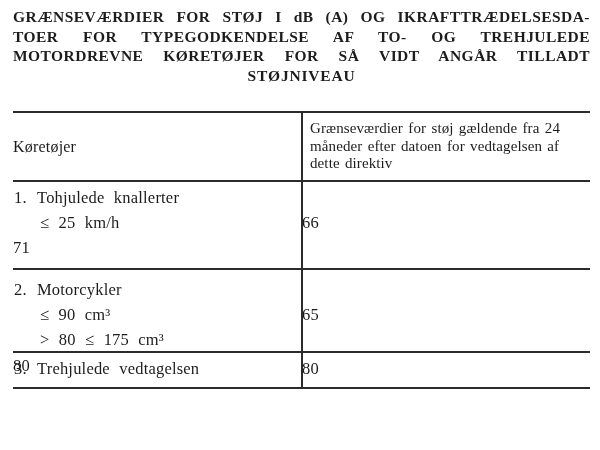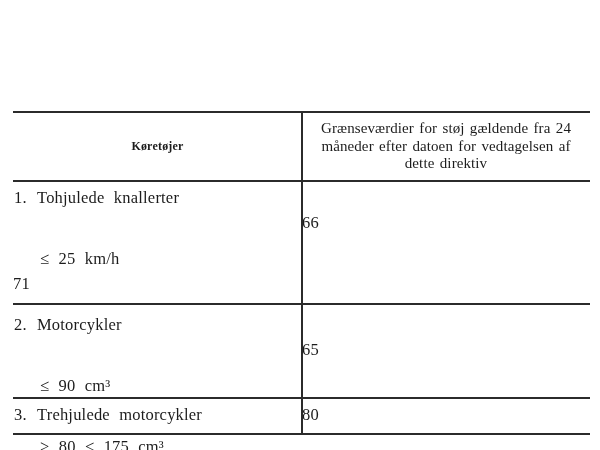--- a/index.html
+++ b/index.html
@@ -18,41 +18,47 @@
 
   
   .tbl { position:absolute; left:13px; top:111px; width:577px;
          border-top:2.5px solid #2b2b2b; border-bottom:2.5px solid #2b2b2b; }
   .vdiv { position:absolute; left:288px; top:0; height:100%; width:2px; background:#2b2b2b; z-index:2; }
   .sec { border-bottom:2px solid #2b2b2b; box-sizing:border-box; position:relative; }
   .sec.last { border-bottom:none; }
 
   .thead { height:69px; display:flex; align-items:center; }
   .lcell { width:289px; }
-  .hveh  { text-align:center; font-size:12px; letter-spacing:0.2px;font-weight:bold; }
+  .hveh  { font-size:16px; letter-spacing:0.2px; }
   .rcell { flex:1; display:flex; justify-content:center; }
-  .hlim  { width:272px; text-align:center; font-size:15px; line-height:17.5px;
+  .hlim  { width:272px; font-size:15px; line-height:17.5px;
            word-spacing:1.5px; letter-spacing:0.1px; }
 
-  .s1 { height:123px; padding-top:5px; }
-  .s2 { height:94px; padding-top:9px; }
+  .s1 { height:88px; padding-top:5px; }
+  .s2 { height:83px; padding-top:9px; }
   .s3 { height:34px;  padding-top:5px; }
 
   .row { display:flex; line-height:25.5px; font-size:16.5px; letter-spacing:0.2px; }
   .row.head { line-height:22.5px; }
   .lab { width:289px; word-spacing:5px; box-sizing:border-box; }
   .num { display:inline-block; width:23px; padding-left:1px; }
-  .sub { padding-left:27px;margin-top:36px; }
+  .sub { padding-left:27px; }
   .val { flex:1; }
 </style>
 </head>
 <body>
 
 <div class="page">
 
+  <div class="title">
+    <div class="tline just">GRÆNSEVÆRDIER FOR STØJ I dB (A) OG IKRAFTTRÆDELSESDA-</div>
+    <div class="tline just">TOER FOR TYPEGODKENDELSE AF TO- OG TREHJULEDE</div>
+    <div class="tline just">MOTORDREVNE KØRETØJER FOR SÅ VIDT ANGÅR TILLADT</div>
+    <div class="tline center">STØJNIVEAU</div>
+  </div>
 
   <div class="tbl">
     <div class="vdiv"></div>
 
     <div class="sec thead">
       <div class="lcell hveh">Køretøjer</div>
       <div class="rcell">
         <div class="hlim">Grænseværdier for støj gældende fra 24 måneder efter datoen for vedtagelsen af dette direktiv</div>
       </div>
     </div>
@@ -88,20 +94,20 @@
         <div class="lab sub">&gt; 80 ≤ 175 cm³</div>
       </div>
       <div class="row">
         <div class="val">80</div>
       </div>
     </div>
 
     <div class="sec s3 last">
       <div class="row head">
         <div class="lab">
-          <span class="num">3.</span><span>Trehjulede motorcykler</span>
+          <span class="num">3.</span><span>Trehjulede vedtagelsen</span>
         </div>
         <div class="val">80</div>
       </div>
     </div>
 
   </div>
 </div>
 
 </body></html>

